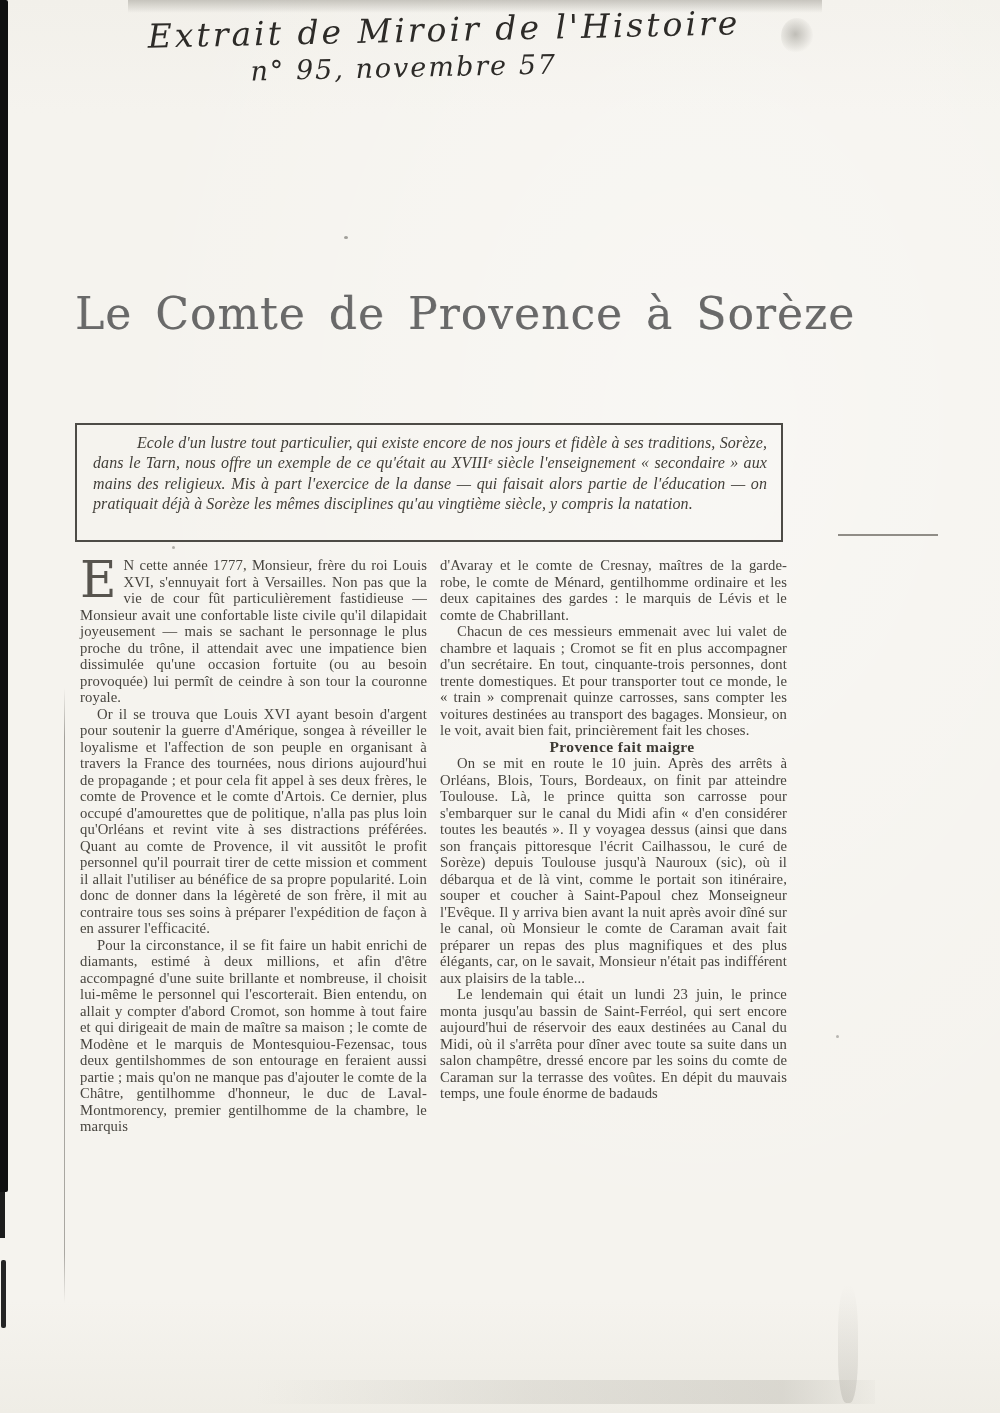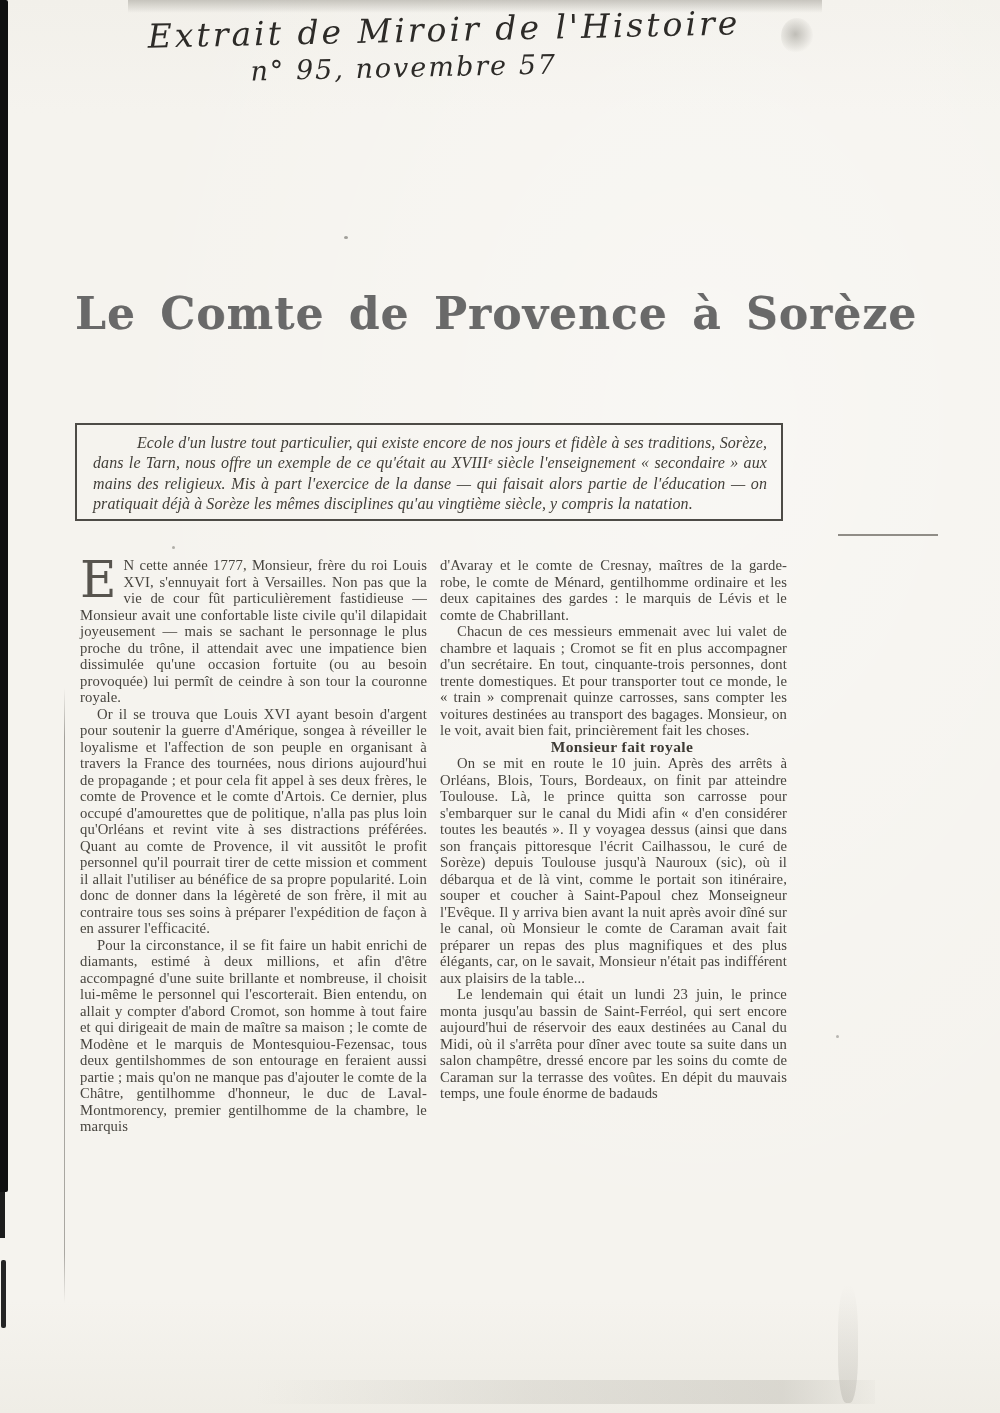--- a/index.html
+++ b/index.html
@@ -44,37 +44,37 @@
     font-style:italic;
   }
   .hw-line1{font-size:33px;letter-spacing:3px;white-space:nowrap;}
   .hw-line2{font-size:27px;letter-spacing:2px;margin:2px 0 0 102px;white-space:nowrap;}
 
   
   .title{
     position:absolute;left:75px;top:288px;width:710px;
     text-align:left;
     font-family:"DejaVu Serif", serif;
-    font-size:44px;font-weight:700;
+    font-size:44px;font-weight:400;
     color:#696969;
     letter-spacing:1px;word-spacing:8px;
     text-shadow:0.4px 0.4px 0 rgba(120,120,120,.5);
     white-space:nowrap;
   }
   .byline{
     position:absolute;left:75px;top:359px;width:710px;
     text-align:center;color:#4e4b46;font-style:italic;
   }
   .byline-prefix{font-size:19px;margin-right:8px;}
   .byline-author{font-size:22px;letter-spacing:1.5px;}
 
   .lede-box{
     position:absolute;left:75px;top:423px;width:708px;box-sizing:border-box;
     border:2px solid #4d4b46;
-    padding:8px 14px 4px 16px;
+    padding:8px 14px 25px 16px;
     color:#413e38;
   }
   .lede-box p{
     margin:0;font-style:italic;font-size:16px;line-height:20.4px;
     text-align:justify;text-indent:44px;letter-spacing:.1px;
   }
 
   .columns{
     position:absolute;left:80px;top:557px;width:707px;
     display:flex;gap:13px;
@@ -130,19 +130,19 @@
 
   <div class="columns">
     <div class="col">
       <p class="first"><span class="dropcap">E</span><span>N cette année 1777, Monsieur, frère du roi Louis XVI, s'ennuyait fort à Versailles. Non pas que la vie de cour fût particulièrement fastidieuse — Monsieur avait une confortable liste civile qu'il dilapidait joyeusement — mais se sachant le personnage le plus proche du trône, il attendait avec une impatience bien dissimulée qu'une occasion fortuite (ou au besoin provoquée) lui permît de ceindre à son tour la couronne royale.</span></p>
       <p>Or il se trouva que Louis XVI ayant besoin d'argent pour soutenir la guerre d'Amérique, songea à réveiller le loyalisme et l'affection de son peuple en organisant à travers la France des tournées, nous dirions aujourd'hui de propagande ; et pour cela fit appel à ses deux frères, le comte de Provence et le comte d'Artois. Ce dernier, plus occupé d'amourettes que de politique, n'alla pas plus loin qu'Orléans et revint vite à ses distractions préférées. Quant au comte de Provence, il vit aussitôt le profit personnel qu'il pourrait tirer de cette mission et comment il allait l'utiliser au bénéfice de sa propre popularité. Loin donc de donner dans la légèreté de son frère, il mit au contraire tous ses soins à préparer l'expédition de façon à en assurer l'efficacité.</p>
       <p>Pour la circonstance, il se fit faire un habit enrichi de diamants, estimé à deux millions, et afin d'être accompagné d'une suite brillante et nombreuse, il choisit lui-même le personnel qui l'escorterait. Bien entendu, on allait y compter d'abord Cromot, son homme à tout faire et qui dirigeait de main de maître sa maison ; le comte de Modène et le marquis de Montesquiou-Fezensac, tous deux gentilshommes de son entourage en feraient aussi partie ; mais qu'on ne manque pas d'ajouter le comte de la Châtre, gentilhomme d'honneur, le duc de Laval-Montmorency, premier gentilhomme de la chambre, le marquis</p>
     </div>
     <div class="col">
       <p class="continued">d'Avaray et le comte de Cresnay, maîtres de la garde-robe, le comte de Ménard, gentilhomme ordinaire et les deux capitaines des gardes : le marquis de Lévis et le comte de Chabrillant.</p>
       <p>Chacun de ces messieurs emmenait avec lui valet de chambre et laquais ; Cromot se fit en plus accompagner d'un secrétaire. En tout, cinquante-trois personnes, dont trente domestiques. Et pour transporter tout ce monde, le « train » comprenait quinze carrosses, sans compter les voitures destinées au transport des bagages. Monsieur, on le voit, avait bien fait, princièrement fait les choses.</p>
-      <p class="section-heading">Monsieur fait royale</p>
+      <p class="section-heading">Provence fait maigre</p>
       <p>On se mit en route le 10 juin. Après des arrêts à Orléans, Blois, Tours, Bordeaux, on finit par atteindre Toulouse. Là, le prince quitta son carrosse pour s'embarquer sur le canal du Midi afin « d'en considérer toutes les beautés ». Il y voyagea dessus (ainsi que dans son français pittoresque l'écrit Cailhassou, le curé de Sorèze) depuis Toulouse jusqu'à Nauroux (sic), où il débarqua et de là vint, comme le portait son itinéraire, souper et coucher à Saint-Papoul chez Monseigneur l'Evêque. Il y arriva bien avant la nuit après avoir dîné sur le canal, où Monsieur le comte de Caraman avait fait préparer un repas des plus magnifiques et des plus élégants, car, on le savait, Monsieur n'était pas indifférent aux plaisirs de la table...</p>
       <p>Le lendemain qui était un lundi 23 juin, le prince monta jusqu'au bassin de Saint-Ferréol, qui sert encore aujourd'hui de réservoir des eaux destinées au Canal du Midi, où il s'arrêta pour dîner avec toute sa suite dans un salon champêtre, dressé encore par les soins du comte de Caraman sur la terrasse des voûtes. En dépit du mauvais temps, une foule énorme de badauds</p>
     </div>
   </div>
 
 </div>
 
 </body></html>

